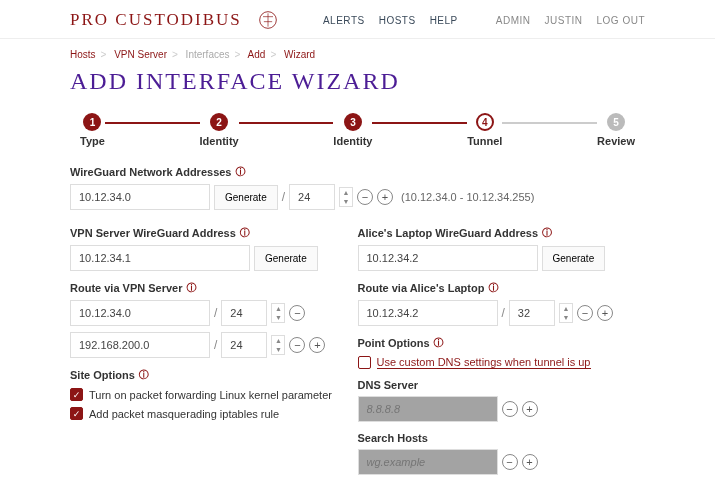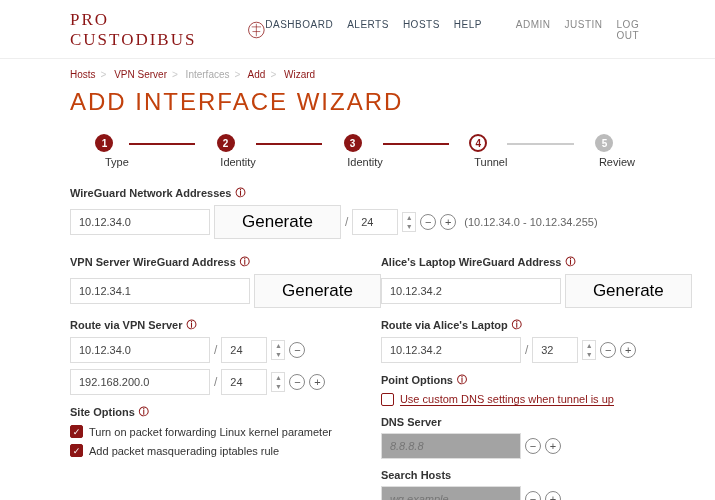--- a/index.html
+++ b/index.html
@@ -11,41 +11,41 @@
   .brand-icon { width: 20px; height: 20px; }
   .nav { display: flex; gap: 14px; font-size: 10px; letter-spacing: 0.5px; }
   .nav a { color: #3b4a5a; }
   .nav .dim { color: #888; }
   .nav-gap { width: 10px; }
   
   .content { padding: 10px 70px 30px 70px; }
   .crumbs { font-size: 10px; color: #999; margin-bottom: 8px; }
   .crumbs a { color: #8c1515; }
   .crumbs .sep { color: #ccc; margin: 0 5px; }
-  .page-title { font-family: Liberation Sans, sans-serif; font-size: 24px; letter-spacing: 2px; color: #c2410c; margin-bottom: 18px; font-weight: normal; }
+  .page-title { font-family: Liberation Serif, serif; font-size: 24px; letter-spacing: 2px; color: #4c1d95; margin-bottom: 18px; font-weight: normal; }
   
   .stepper { display: flex; align-items: center; justify-content: space-between; margin-bottom: 18px; padding: 0 10px; }
   .step { display: flex; flex-direction: column; align-items: center; position: relative; flex: 0 0 auto; }
   .step-line { flex: 1; height: 2px; background: #8c1515; margin-top: -14px; }
   .step-line.grey { background: #ccc; }
   .step-dot { width: 18px; height: 18px; border-radius: 50%; background: #8c1515; color: #fff; font-size: 10px; display: flex; align-items: center; justify-content: center; font-weight: bold; }
   .step-dot.hollow { background: #fff; border: 2px solid #8c1515; color: #8c1515; }
   .step-dot.grey { background: #bbb; }
-  .step-label { font-size: 11px; margin-top: 4px; font-weight: normal; color: #333; margin-left: 25px; }
+  .step-label { font-size: 11px; margin-top: 4px; font-weight: bold; color: #333; }
   
   .two-col { display: flex; }
   .col { flex: 1; }
   
   .field-label { font-size: 11px; font-weight: bold; margin: 10px 0 5px 0; display: flex; align-items: center; gap: 4px; }
   .help-ic { color: #8c1515; font-size: 10px; }
   
   .row { display: flex; gap: 4px; align-items: center; margin-bottom: 6px; }
   input[type="text"] { border: 1px solid #ddd; padding: 6px 8px; font-size: 11px; color: #444; }
   .addr-input { width: 140px; }
-  .gen-btn { border: 1px solid #ddd; background: #fafafa; padding: 6px 27px; font-size: 17px; cursor: pointer; }
+  .gen-btn { border: 1px solid #ddd; background: #fafafa; padding: 6px 10px; font-size: 10px; cursor: pointer; }
   .mask { width: 46px; }
   .spin { display: inline-flex; flex-direction: column; border: 1px solid #ddd; }
   .spin div { width: 12px; height: 9px; font-size: 7px; display: flex; align-items: center; justify-content: center; color: #888; cursor: pointer; }
   .circ-btn { width: 16px; height: 16px; border: 1px solid #888; border-radius: 50%; display: inline-flex; align-items: center; justify-content: center; font-size: 11px; color: #555; cursor: pointer; background: #fff; line-height: 1; }
   .range-note { font-size: 11px; color: #666; margin-left: 4px; }
   
   .chk-row { display: flex; align-items: center; gap: 6px; margin: 6px 0; font-size: 11px; }
   .chk { width: 13px; height: 13px; border: 1px solid #8c1515; border-radius: 2px; display: inline-flex; align-items: center; justify-content: center; flex-shrink: 0; }
   .chk.on { background: #8c1515; color: #fff; font-size: 9px; }
   .chk.off { background: #fff; }
@@ -58,21 +58,20 @@
 
 <div class="header">
   <div class="brand">
     <span>PRO CUSTODIBUS</span>
     <svg class="brand-icon" viewBox="0 0 24 24">
         <circle cx="12" cy="12" r="10" fill="none" stroke="#8c1515" stroke-width="1"></circle>
         <path d="M12 4 L12 20 M6 8 L18 8 M7 14 L17 14" stroke="#8c1515" stroke-width="0.8" fill="none"></path>
       </svg>
   </div>
   <div class="nav">
-    <a>DASHBOARD</a>
     <a>ALERTS</a>
     <a>HOSTS</a>
     <a>HELP</a>
     <span class="nav-gap"></span>
     <a class="dim">ADMIN</a>
     <a class="dim">JUSTIN</a>
     <a class="dim">LOG OUT</a>
   </div>
 </div>
 

